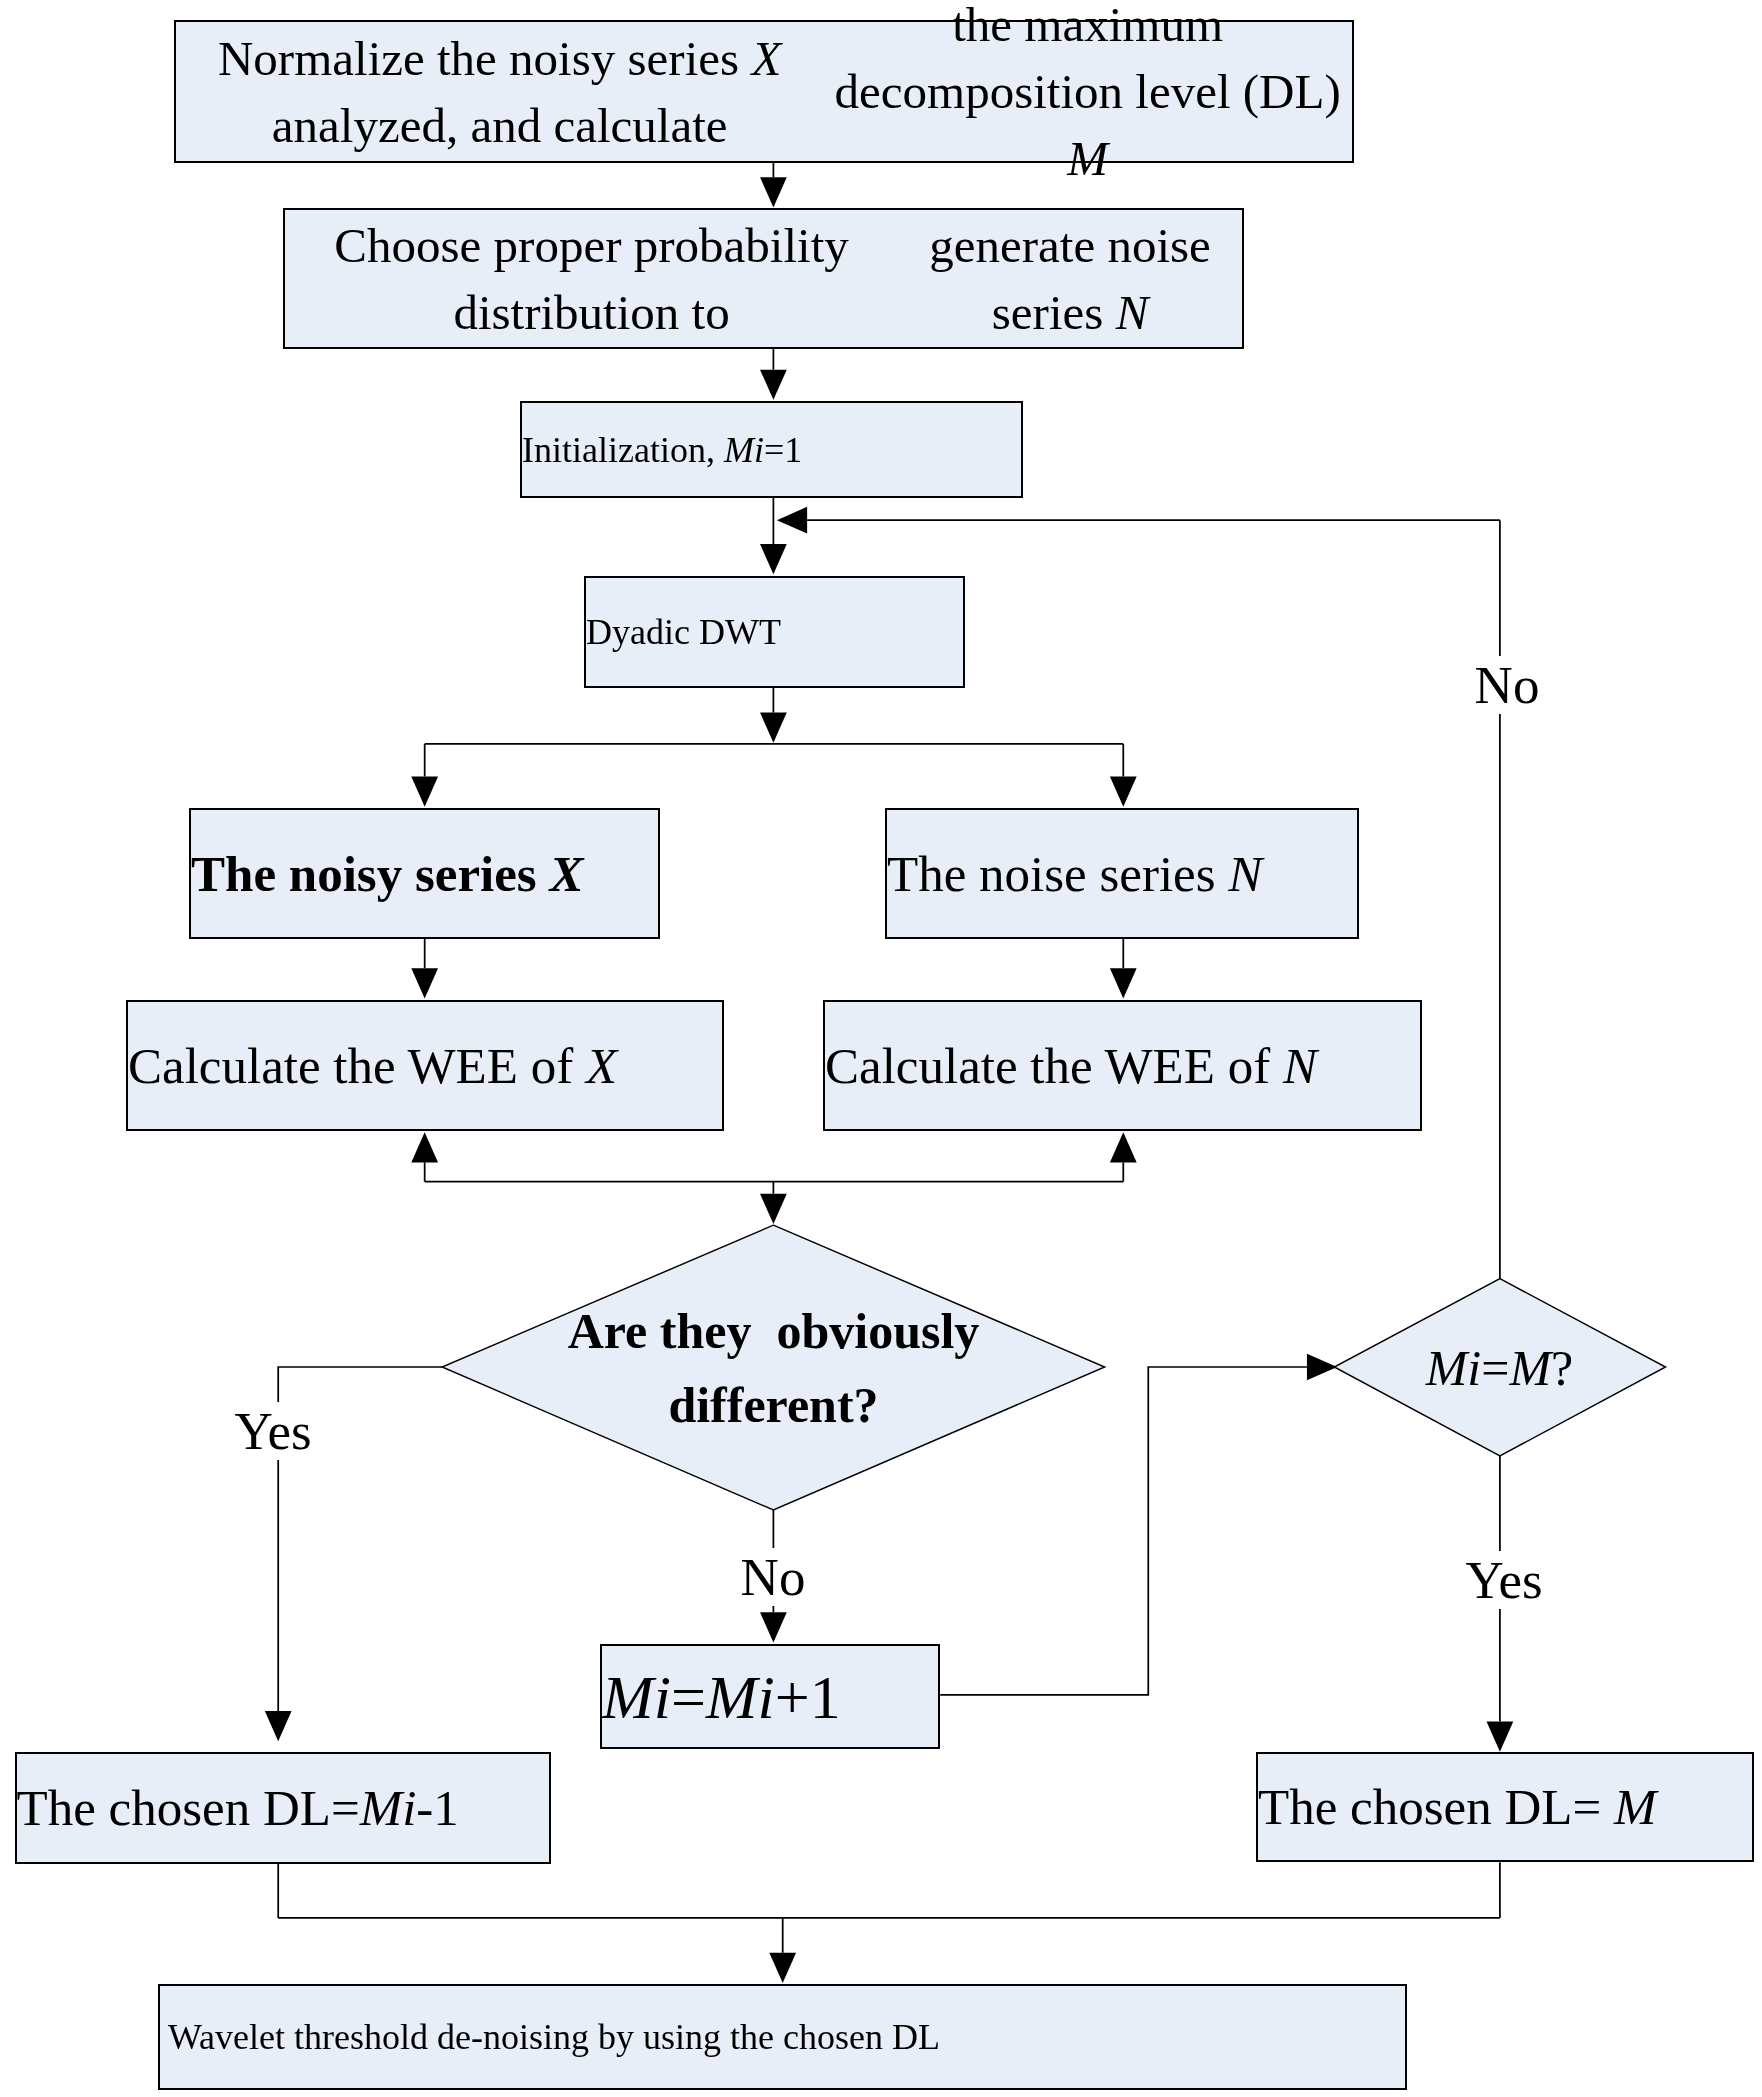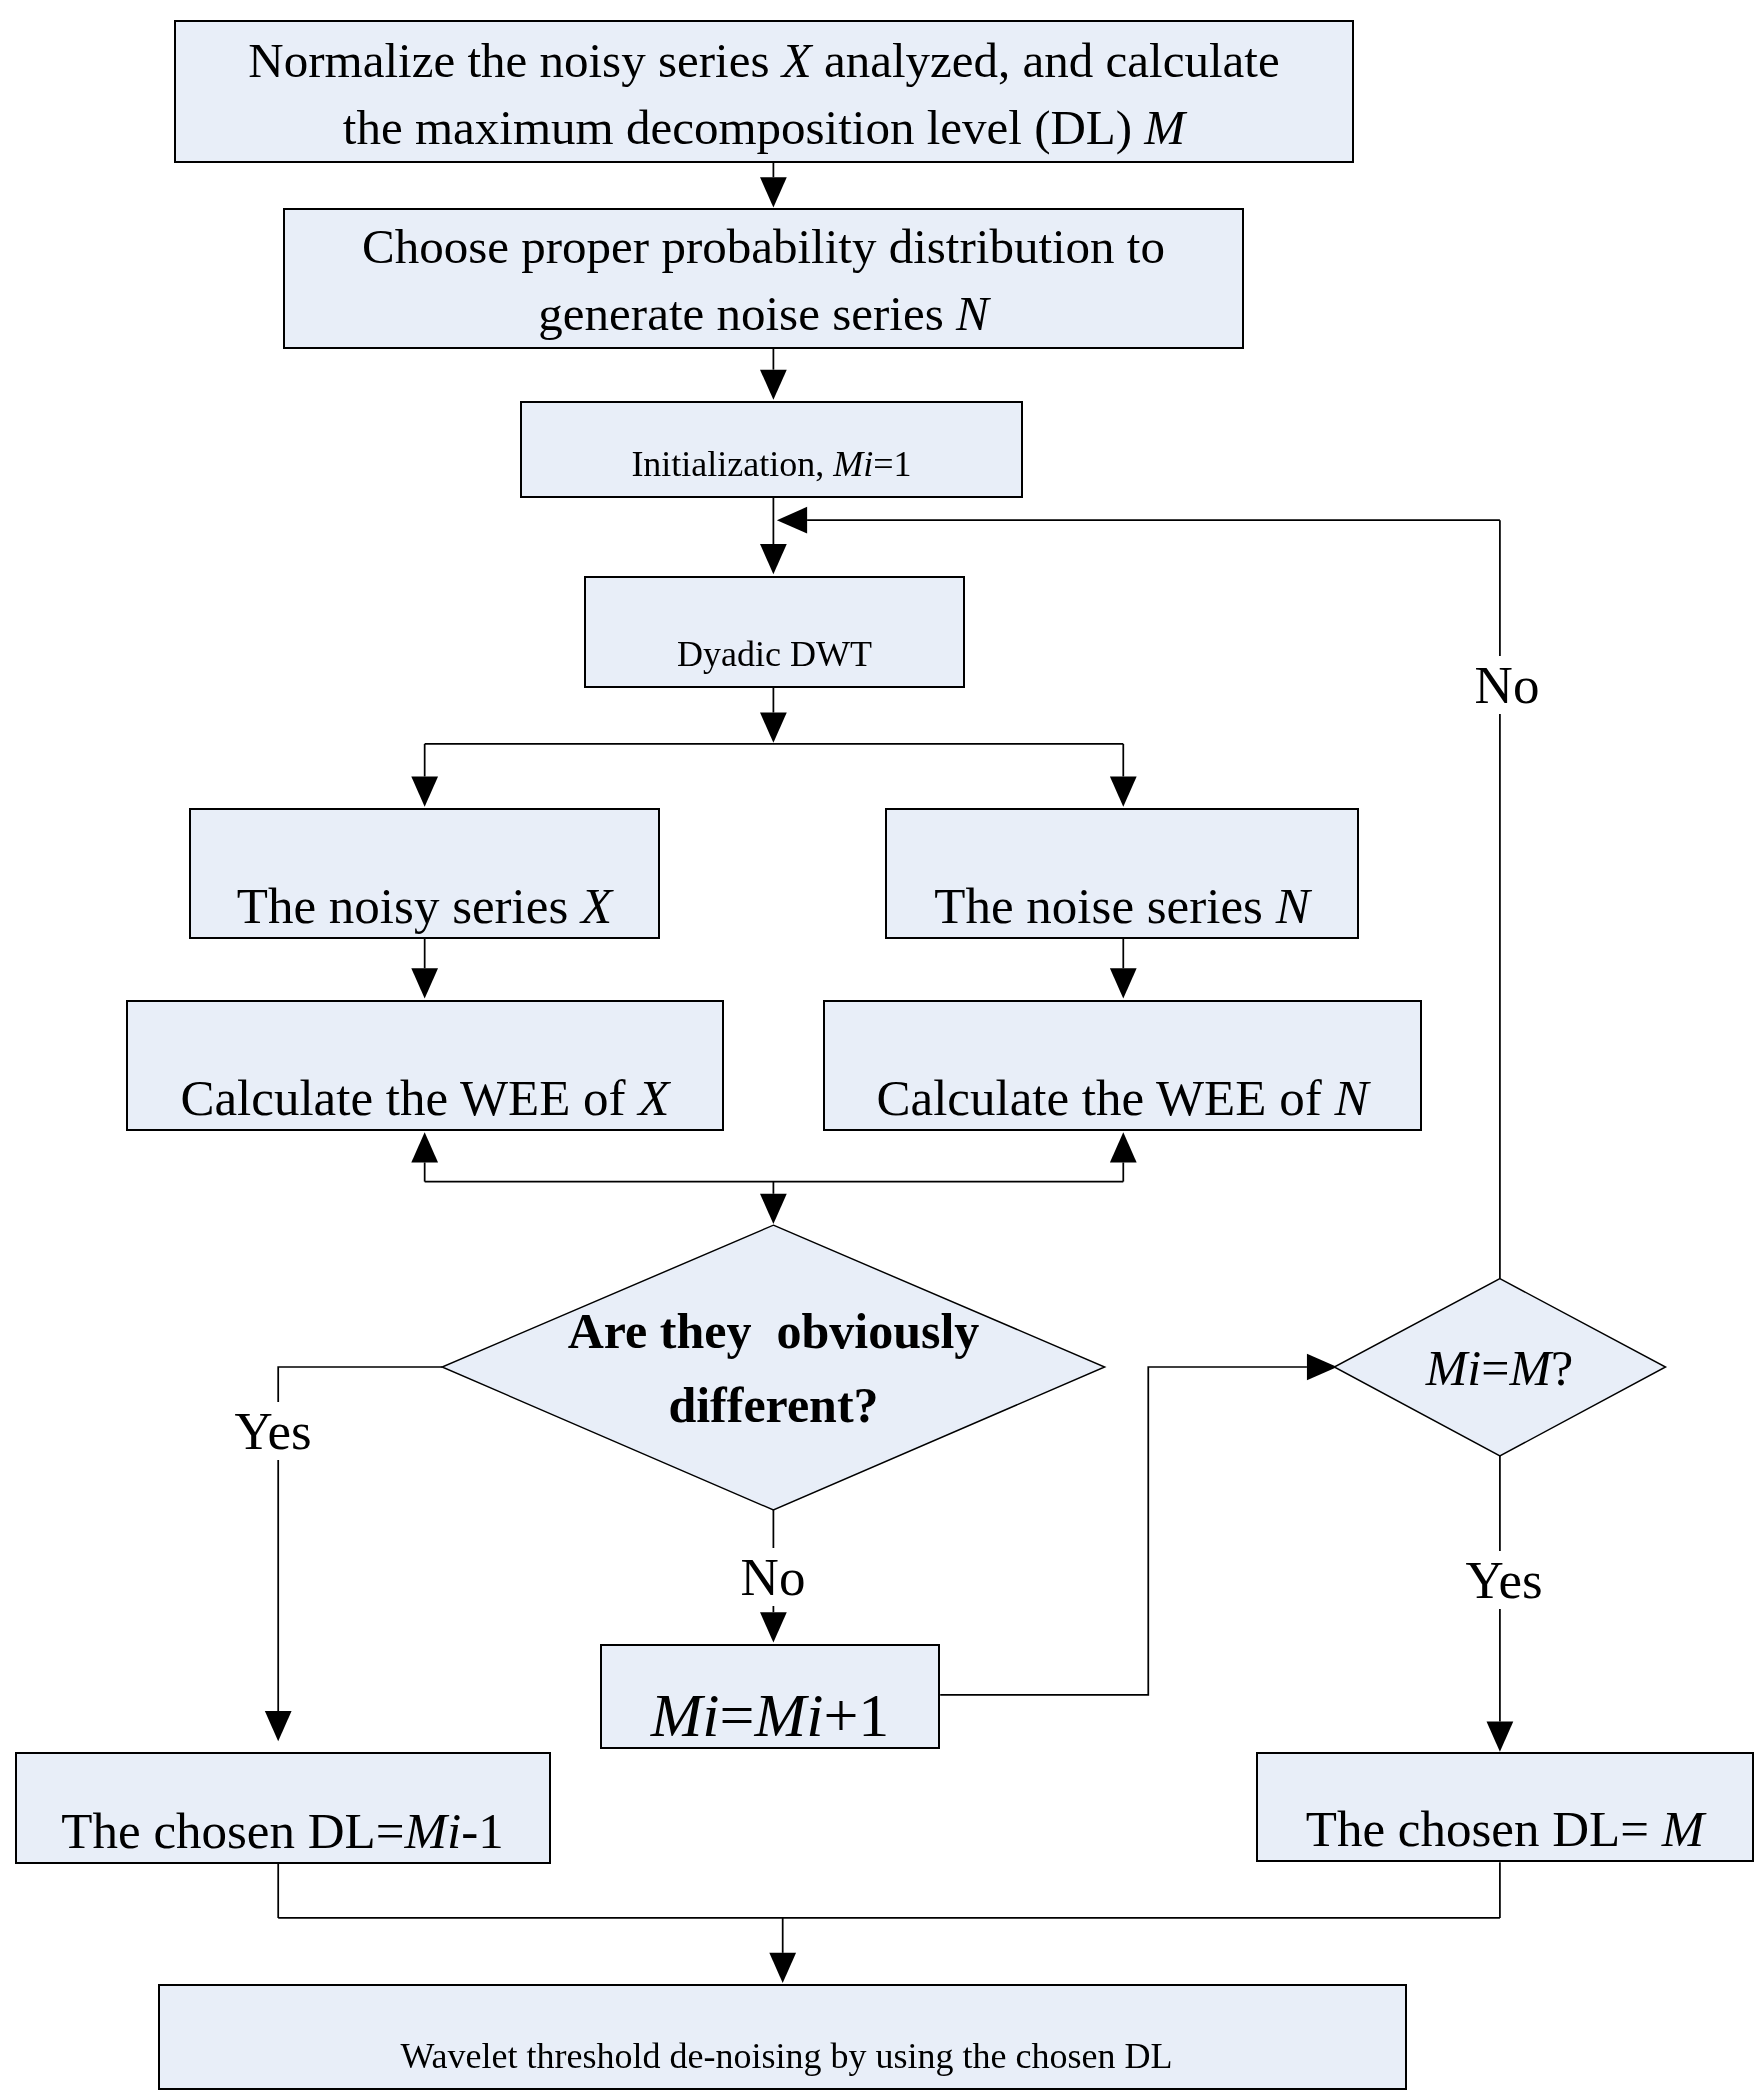--- a/index.html
+++ b/index.html
@@ -20,21 +20,21 @@
   }
   #wires{position:absolute;left:0;top:0;width:1763px;height:2097px;}
   .conn{fill:none;stroke:var(--line);stroke-width:3px;}
   .arrow{fill:var(--line);stroke:none;}
   .shape-diamond{fill:var(--node-fill);stroke:var(--node-stroke);stroke-width:2.5px;}
   .box{
     position:absolute;
     background:var(--node-fill);
     border:2.3px solid var(--node-stroke);
     box-sizing:border-box;
-    display:flex;flex-direction:column;justify-content:flex-end;align-items:center;
+    display:flex;flex-direction:row;justify-content:flex-start;align-items:center;
     text-align:center;
   }
   .fs-top{font-size:49px;line-height:67px;}
   .fs-mid{font-size:36px;line-height:64px;}
   .fs-row{font-size:51px;line-height:62px;}
   .fs-big{font-size:62px;line-height:64px;}
   .it{font-style:italic;}
   .dtext{
     position:absolute;display:flex;flex-direction:column;justify-content:center;align-items:center;
     text-align:center;font-size:50px;line-height:74px;
@@ -110,21 +110,21 @@
   </div>
 
   <div class="box fs-mid" style="left:520px;top:401px;width:503px;height:97px;">
     <div><span>Initialization, </span><span class="it">Mi</span><span>=1</span></div>
   </div>
 
   <div class="box fs-mid" style="left:584px;top:576px;width:381px;height:112px;">
     <div><span>Dyadic DWT</span></div>
   </div>
 
-  <div class="box fs-row" style="left:189px;top:808px;width:471px;height:131px;">
+  <div class="box fs-row" style="left:189px;top:808px;width:471px;height:131px;font-weight:bold;">
     <div><span>The noisy series </span><span class="it">X</span></div>
   </div>
 
   <div class="box fs-row" style="left:885px;top:808px;width:474px;height:131px;">
     <div><span>The noise series </span><span class="it">N</span></div>
   </div>
 
   <div class="box fs-row" style="left:126px;top:1000px;width:598px;height:131px;">
     <div><span>Calculate the WEE of </span><span class="it">X</span></div>
   </div>

